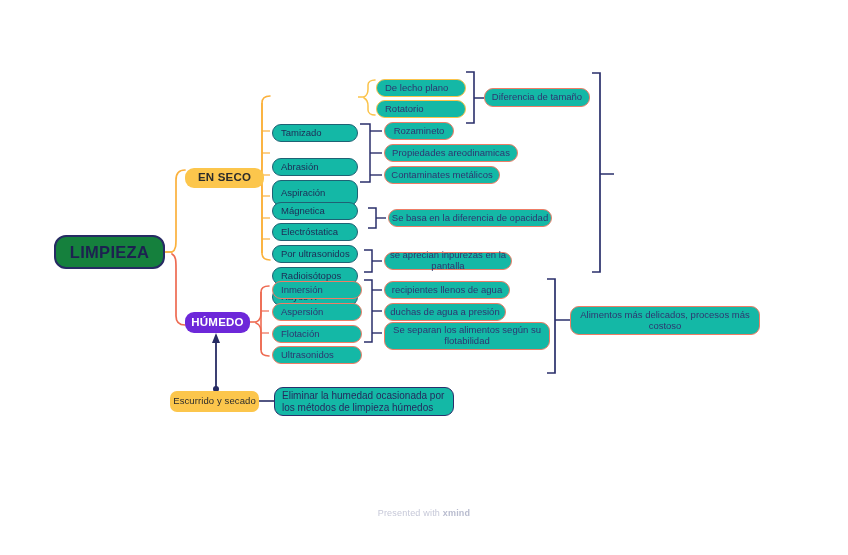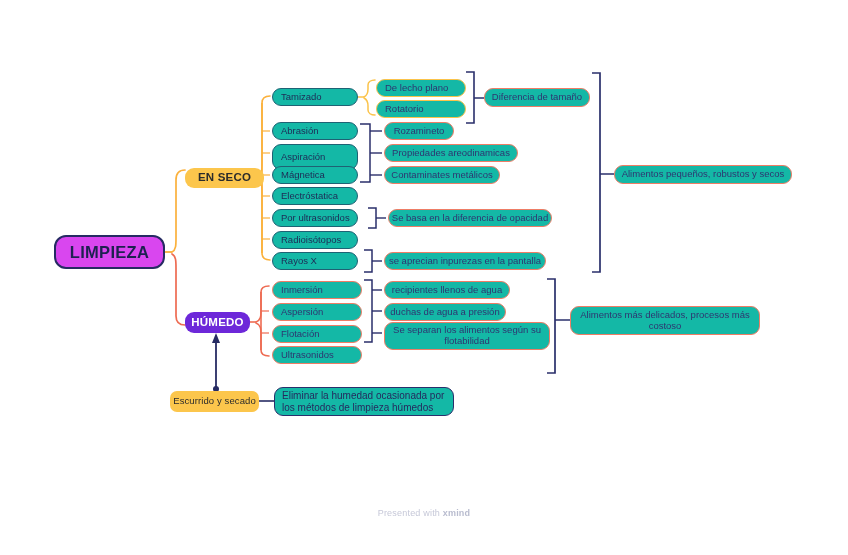--- a/index.html
+++ b/index.html
@@ -12,41 +12,41 @@
     color:#23245a;
   }
   #canvas{position:absolute;left:0;top:0;width:848px;height:555px;}
   svg.links{position:absolute;left:0;top:0;width:848px;height:555px;pointer-events:none;}
 
   .node{position:absolute;box-sizing:border-box;display:flex;align-items:center;justify-content:center;
         text-align:center;line-height:1.15;}
 
   
   .root{
-    border:2.2px solid #262b63;border-radius:12px;background:#d946ef;
+    border:2.2px solid #262b63;border-radius:12px;background:#15803d;
     font-size:16.5px;font-weight:bold;letter-spacing:.3px;color:#1d2150;
   }
 
   
   .badge-yellow{
     background:#fcc64c;border-radius:9px;color:#2b2b2b;
     font-size:11.5px;font-weight:bold;letter-spacing:.2px;border:none;
   }
   .badge-coral{
     background:#6d28d9;border-radius:9px;color:#ffffff;
     font-size:11.5px;font-weight:bold;letter-spacing:.2px;border:none;
   }
   .badge-yellow-sm{
     background:#fcc64c;border-radius:7px;color:#2b2b2b;
     font-size:9.5px;font-weight:normal;letter-spacing:.1px;border:none;justify-content:center;
   }
 
   
   .pill{background:#14b8a6;border-radius:9px;font-size:9.5px;border-width:1.3px;border-style:solid;}
-  .pill.teal{border-color:#1f6274;color:#1e2a55;}
+  .pill.teal{border-color:#1f6274;color:#1e2a55;margin-top:36px;}
   .pill.coral{border-color:#ee7d66;color:#2f3570;}
   .pill.amber{border-color:#fbc34a;color:#2f3570;}
   .pill.navy{border-color:#2a2f6b;color:#252a5e;border-width:1.5px;font-size:10px;}
   .pill.left{justify-content:flex-start;padding-left:8px;text-align:left;}
 
   .footer{
     position:absolute;width:848px;text-align:center;
     font-size:9px;color:#c6c8d8;letter-spacing:.2px;
   }
   .footer b{color:#b9bccf;font-weight:bold;}
@@ -169,21 +169,21 @@
   </div>
   <div class="node pill coral" style="left:384px;top:144px;width:134px;height:18px;">
     <span>Propiedades areodinamicas</span>
   </div>
   <div class="node pill coral" style="left:384px;top:166px;width:116px;height:18px;">
     <span>Contaminates metálicos</span>
   </div>
   <div class="node pill coral" style="left:388px;top:209px;width:164px;height:18px;">
     <span>Se basa en la diferencia de opacidad</span>
   </div>
-  <div class="node pill coral" style="left:384px;top:252px;width:162px;height:18px;">
+  <div class="node pill coral" style="left:384px;top:252px;width:128px;height:18px;">
     <span>se aprecian inpurezas en la pantalla</span>
   </div>
 
   <div class="node pill coral left" style="left:272px;top:281px;width:90px;height:18px;">
     <span>Inmersión</span>
   </div>
   <div class="node pill coral left" style="left:272px;top:303px;width:90px;height:18px;">
     <span>Aspersión</span>
   </div>
   <div class="node pill coral left" style="left:272px;top:325px;width:90px;height:18px;">
@@ -196,23 +196,20 @@
   <div class="node pill coral" style="left:384px;top:281px;width:126px;height:18px;">
     <span>recipientes llenos de agua</span>
   </div>
   <div class="node pill coral" style="left:384px;top:303px;width:122px;height:18px;">
     <span>duchas de agua a presión</span>
   </div>
   <div class="node pill coral" style="left:384px;top:322px;width:166px;height:28px;padding:0 6px;">
     <span>Se separan los alimentos según su flotabilidad</span>
   </div>
 
-  <div class="node pill coral" style="left:614px;top:165px;width:178px;height:19px;">
-    <span>Alimentos pequeños, robustos y secos</span>
-  </div>
   <div class="node pill coral" style="left:570px;top:306px;width:190px;height:29px;padding:0 6px;">
     <span>Alimentos más delicados, procesos más costoso</span>
   </div>
 
   <div class="node badge-yellow-sm" style="left:170px;top:391px;width:89px;height:21px;">
     <span>Escurrido y secado</span>
   </div>
   <div class="node pill navy" style="left:274px;top:387px;width:180px;height:29px;padding:8px 7px;justify-content:flex-start;text-align:left;">
     <span>Eliminar la humedad ocasionada por los métodos de limpieza húmedos</span>
   </div>

